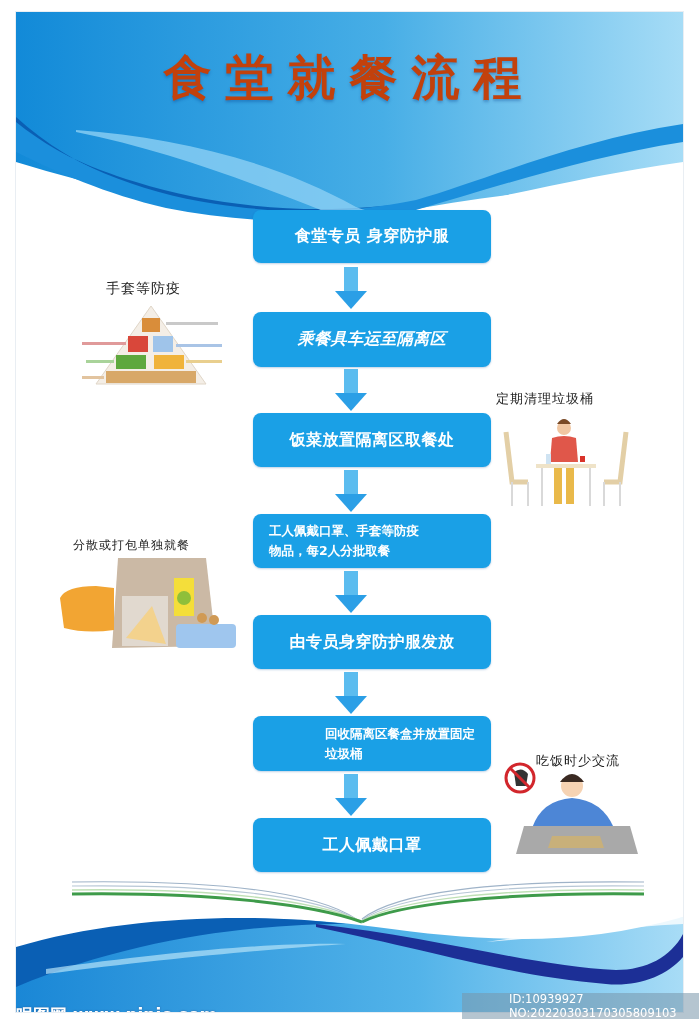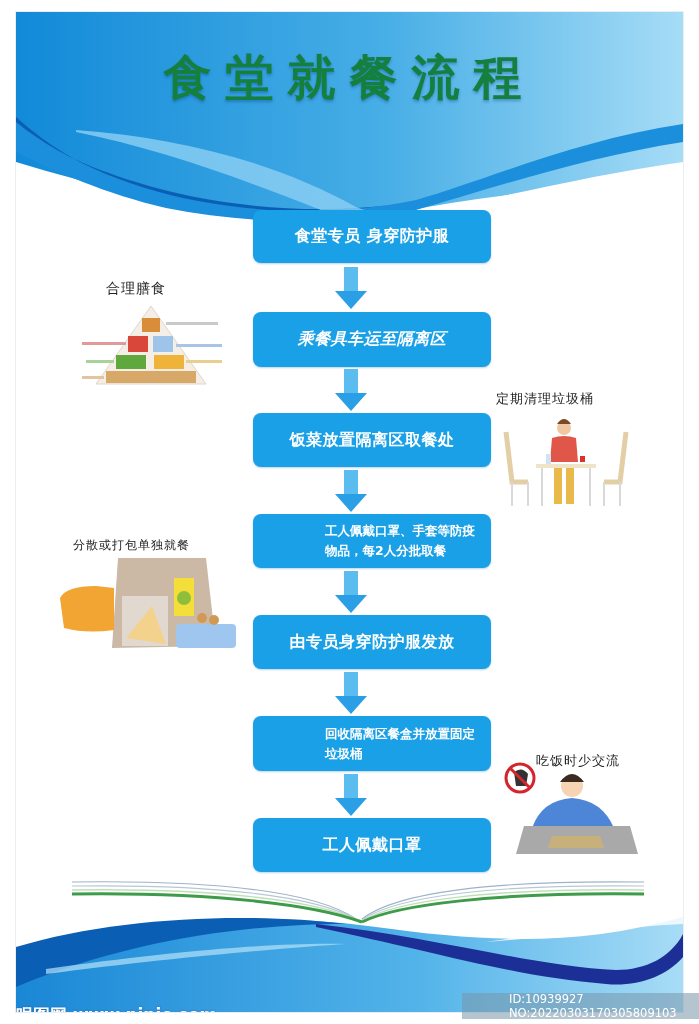--- a/index.html
+++ b/index.html
@@ -2,21 +2,21 @@
 <html><head>
 <meta charset="utf-8">
 <style>
   html, body { margin: 0; padding: 0; background: #ffffff; }
   body { width: 699px; height: 1024px; position: relative; overflow: hidden;
          font-family: "DejaVu Sans", "Liberation Sans", sans-serif; }
   .poster { position: absolute; left: 16px; top: 12px; width: 667px; height: 1000px;
             background: #ffffff; overflow: hidden; box-shadow: 0 0 0 1px #e9eef3; }
   .bg-svg { position: absolute; left: 0; top: 0; }
   .title { position: absolute; left: 0; top: 34px; width: 667px; text-align: center;
-           color: #15803d; font-size: 48px; font-weight: bold; letter-spacing: 14px;
+           color: #c2410c; font-size: 48px; font-weight: bold; letter-spacing: 14px;
            font-family: "DejaVu Serif", "Liberation Serif", serif;
            text-shadow: 0 2px 3px rgba(0,60,140,0.35); }
   .step { position: absolute; left: 237px; width: 238px; background: #1aa0e6;
           border-radius: 8px; color: #ffffff; font-weight: bold;
           display: flex; align-items: center; justify-content: center;
           box-shadow: 0 1px 2px rgba(0,80,160,0.25); }
   .step.single { font-size: 16px; letter-spacing: 0.5px; }
   .step.multi { font-size: 12.5px; line-height: 20px; justify-content: flex-start;
                 padding: 0 16px; box-sizing: border-box; text-align: left; }
   .arrow { position: absolute; left: 319px; width: 32px; height: 42px; }
@@ -94,21 +94,21 @@
   </svg>
 
   <div class="step single" style="top:401px;height:54px;">
     <span>饭菜放置隔离区取餐处</span>
   </div>
   <svg class="arrow" style="top:458px;" viewBox="0 0 32 42">
     <rect x="9" y="0" width="14" height="26" fill="#5bbcef"></rect>
       <path d="M0,24 H32 L16,42 Z" fill="#2b9fe6"></path>
   </svg>
 
-  <div class="step multi" style="top:502px;height:54px;justify-content:flex-end;">
+  <div class="step multi" style="top:502px;height:54px;">
     <div>
       <div>工人佩戴口罩、手套等防疫</div>
       <div>物品，每2人分批取餐</div>
     </div>
   </div>
   <svg class="arrow" style="top:559px;" viewBox="0 0 32 42">
     <rect x="9" y="0" width="14" height="26" fill="#5bbcef"></rect>
       <path d="M0,24 H32 L16,42 Z" fill="#2b9fe6"></path>
   </svg>
 
@@ -128,21 +128,21 @@
   </div>
   <svg class="arrow" style="top:762px;" viewBox="0 0 32 42">
     <rect x="9" y="0" width="14" height="26" fill="#5bbcef"></rect>
       <path d="M0,24 H32 L16,42 Z" fill="#2b9fe6"></path>
   </svg>
 
   <div class="step single" style="top:806px;height:54px;">
     <span>工人佩戴口罩</span>
   </div>
 
-  <div class="label" style="left:90px;top:268px;font-size:14px;">合理膳食</div>
+  <div class="label" style="left:90px;top:268px;font-size:14px;">手套等防疫</div>
   <svg class="illus" style="left:60px;top:292px;" width="150" height="84" viewBox="0 0 150 84">
     <path d="M75,2 L130,80 L20,80 Z" fill="#f4eee6" stroke="#e0d6c8"></path>
     <rect x="66" y="14" width="18" height="14" fill="#d98d3a"></rect>
     <rect x="52" y="32" width="20" height="16" fill="#d9473a"></rect>
       <rect x="77" y="32" width="20" height="16" fill="#9fc4ea"></rect>
     <rect x="40" y="51" width="30" height="14" fill="#5ea83d"></rect>
       <rect x="78" y="51" width="30" height="14" fill="#f0b33a"></rect>
     <rect x="30" y="67" width="90" height="12" fill="#d8a868"></rect>
     <rect x="90" y="18" width="52" height="3" fill="#c9c9c9"></rect>
     <rect x="6" y="38" width="44" height="3" fill="#e09a9a"></rect>

